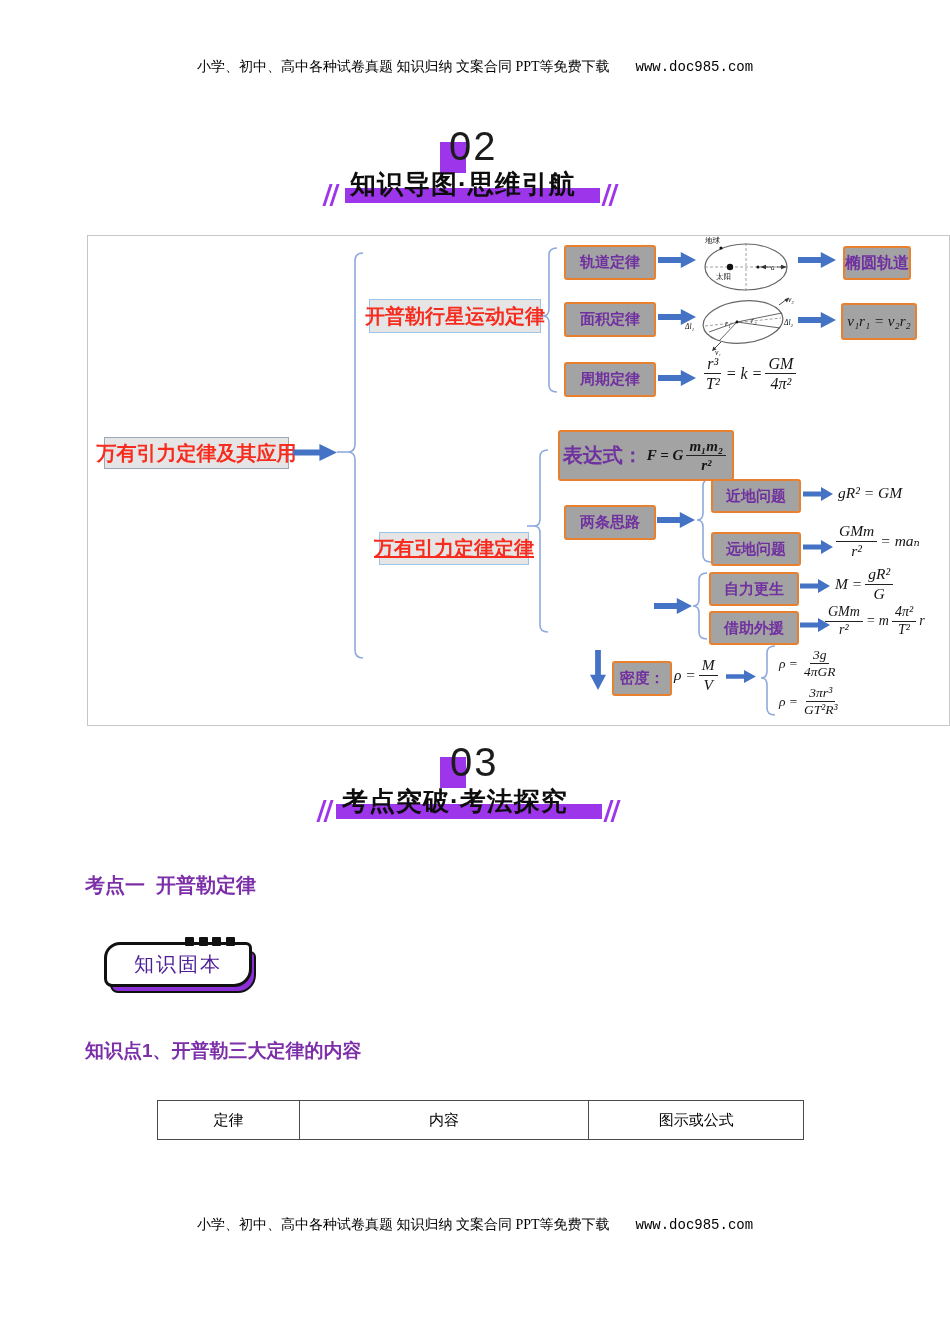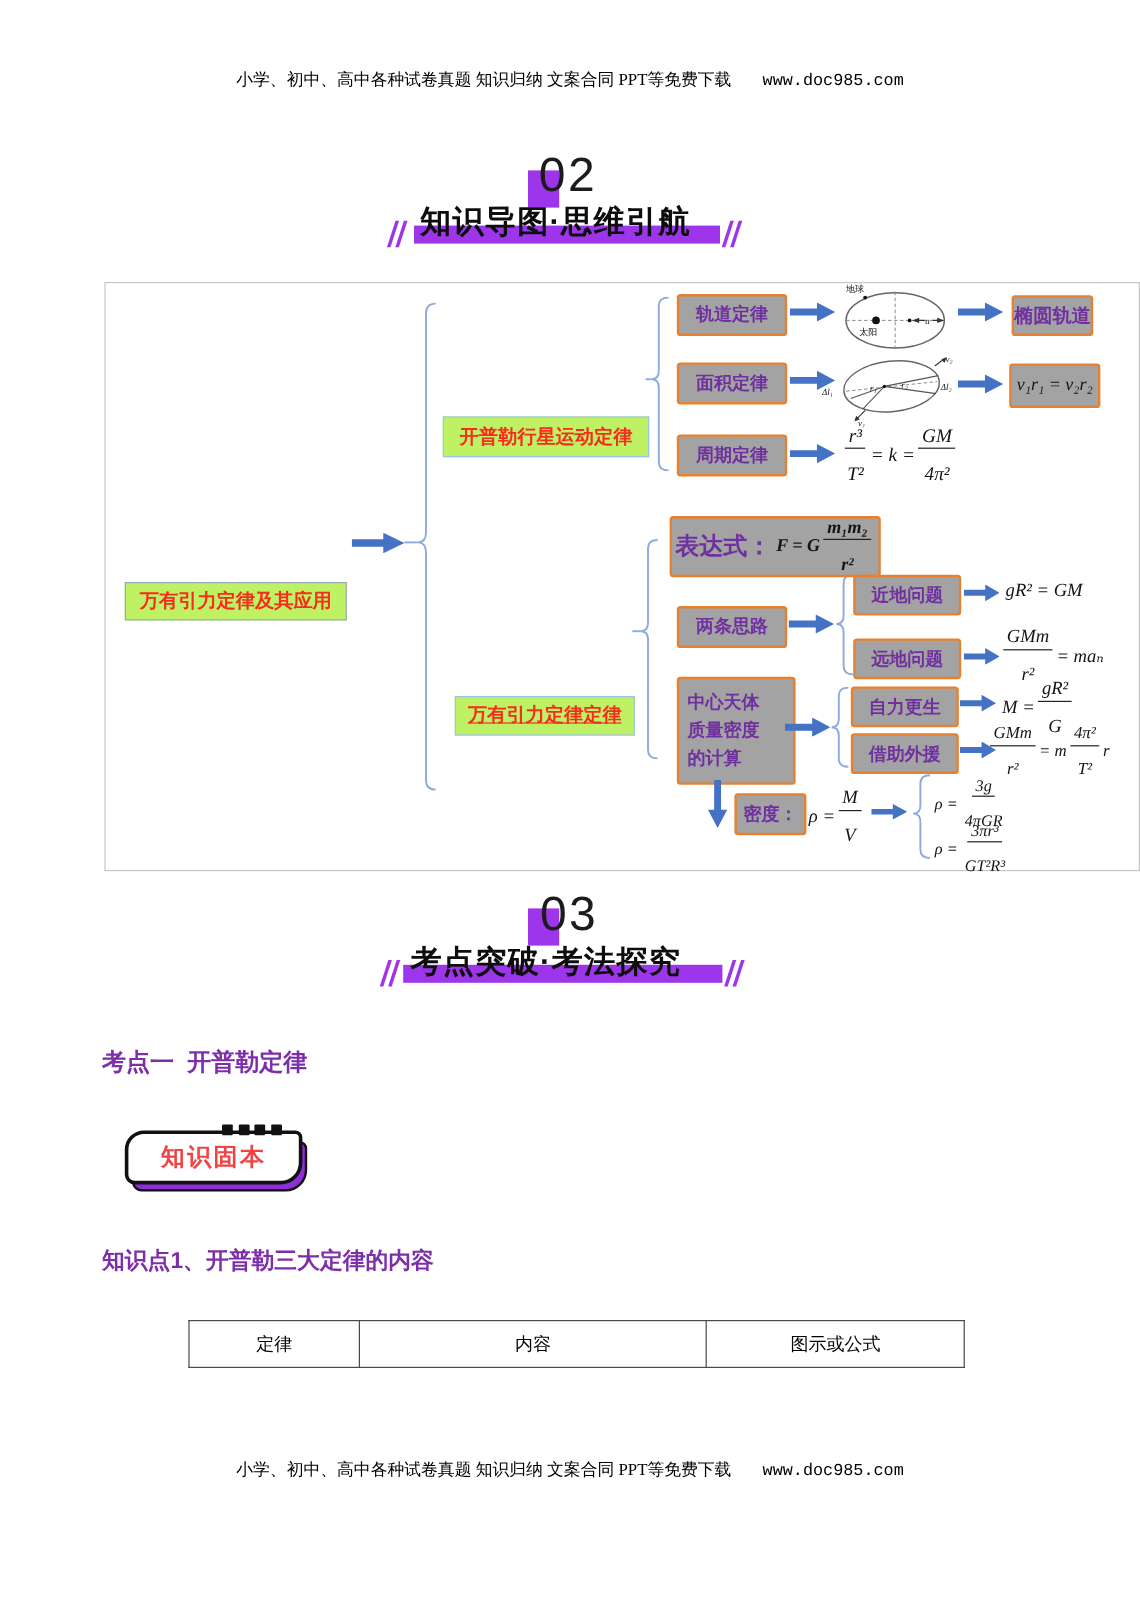--- a/index.html
+++ b/index.html
@@ -18,50 +18,50 @@
   .sectitle{position:absolute;z-index:2;font-weight:800;font-size:26px;color:#0d0d0d;letter-spacing:1px;white-space:nowrap;}
   .secbar{position:absolute;background:#9d36ea;z-index:1;}
   .slashes{position:absolute;display:flex;gap:4px;z-index:1;}
   .slashes i{display:block;width:2.6px;height:22px;background:#9d36ea;transform:skewX(-18deg);}
 
   
   .mapbox{position:absolute;left:87px;top:235px;width:861px;height:489px;border:1.4px solid #c6c6c6;background:#fff;}
   svg.lines{position:absolute;left:0;top:0;pointer-events:none;}
 
   
-  .rbox{position:absolute;display:flex;align-items:center;justify-content:center;background:#bef264;
-        border:1.4px solid #9aa7b8;color:#f72c1e;font-weight:700;font-size:16px;white-space:nowrap;margin-top:48px;}
+  .rbox{position:absolute;display:flex;align-items:center;justify-content:center;background:#e5e5e5;
+        border:1.4px solid #9aa7b8;color:#f72c1e;font-weight:700;font-size:20px;white-space:nowrap;}
   .rbox.blue{border-color:#9dc3e6;}
   .pbox{position:absolute;display:flex;align-items:center;justify-content:center;background:#a3a3a3;
         border:2.4px solid #e8812f;border-radius:3px;color:#7030a0;font-weight:700;font-size:15px;white-space:nowrap;}
   .pbox.multiline{flex-direction:column;align-items:flex-start;justify-content:center;padding-left:7px;line-height:1.55;}
 
   
   .arr{position:absolute;background:#4472c4;}
   .arr.r{clip-path:polygon(0 32%,60% 32%,60% 0,100% 50%,60% 100%,60% 68%,0 68%);}
   .arr.d{clip-path:polygon(32% 0,68% 0,68% 62%,100% 62%,50% 100%,0 62%,32% 62%);}
 
   
   .math, .math *{font-family:"Liberation Serif","DejaVu Serif",serif;font-style:italic;color:#141414;}
   .fml{position:absolute;display:flex;align-items:center;font-size:15.5px;white-space:nowrap;}
-  .frac{display:inline-flex;flex-direction:column;align-items:center;margin:0 3px;gap:12px;}
+  .frac{display:inline-flex;flex-direction:column;align-items:center;margin:0 3px;}
   .frac .num{border-bottom:1.3px solid #222;padding:0 3px;line-height:1.2;}
   .frac .den{padding:0 3px;line-height:1.2;}
   .svglabel{font-family:"Liberation Serif","DejaVu Serif",serif;font-size:7.5px;fill:#111;}
   .svglabel.it{font-style:italic;}
 
   
   .h-purple{position:absolute;font-weight:800;color:#7c2fa8;white-space:pre;}
 
   
   .badge-purple{position:absolute;left:110px;top:951px;width:142px;height:38px;background:#8c2fd9;
                 border:2.6px solid #111;border-radius:16px 6px 18px 8px;}
   .badge-white{position:absolute;left:104px;top:942px;width:142px;height:39px;background:#fff;
                border:3px solid #111;border-radius:16px 6px 18px 8px;display:flex;align-items:center;justify-content:center;
-               font-size:20px;font-weight:700;color:#ef4444;letter-spacing:2px;}
+               font-size:20px;font-weight:400;color:#4c1d95;letter-spacing:2px;}
   .badge-sqs{position:absolute;left:185px;top:937px;display:flex;gap:4.5px;}
   .badge-sqs i{display:block;width:9px;height:9px;background:#111;border-radius:1px;}
 
   
   .ktable{position:absolute;left:157px;top:1100px;width:647px;border-collapse:collapse;
           font-family:"Liberation Serif","DejaVu Serif",serif;font-size:15px;color:#000;}
   .ktable td{border:1.5px solid #4a4a4a;text-align:center;height:36px;}
 </style>
 </head>
 <body>
@@ -192,25 +192,20 @@
   <div class="pbox" style="left:711px;top:532px;width:86px;height:30px;">远地问题</div>
   <div class="arr r" style="left:803px;top:540px;width:30px;height:14px;"></div>
   <div class="fml math" style="left:833px;top:522px;">
     <span class="frac">
         <span class="num">GMm</span>
         <span class="den">r²</span>
       </span>
     <span>= maₙ</span>
   </div>
 
-  <div class="pbox multiline" style="left:564px;top:564px;width:88px;height:86px;">
-    <span>中心天体</span>
-    <span>质量密度</span>
-    <span>的计算</span>
-  </div>
   <div class="arr r" style="left:654px;top:598px;width:38px;height:16px;"></div>
 
   <div class="pbox" style="left:709px;top:572px;width:86px;height:30px;">自力更生</div>
   <div class="arr r" style="left:800px;top:579px;width:30px;height:14px;"></div>
   <div class="fml math" style="left:835px;top:565px;">
     <span>M =</span>
     <span class="frac">
         <span class="num">gR²</span>
         <span class="den">G</span>
       </span>

